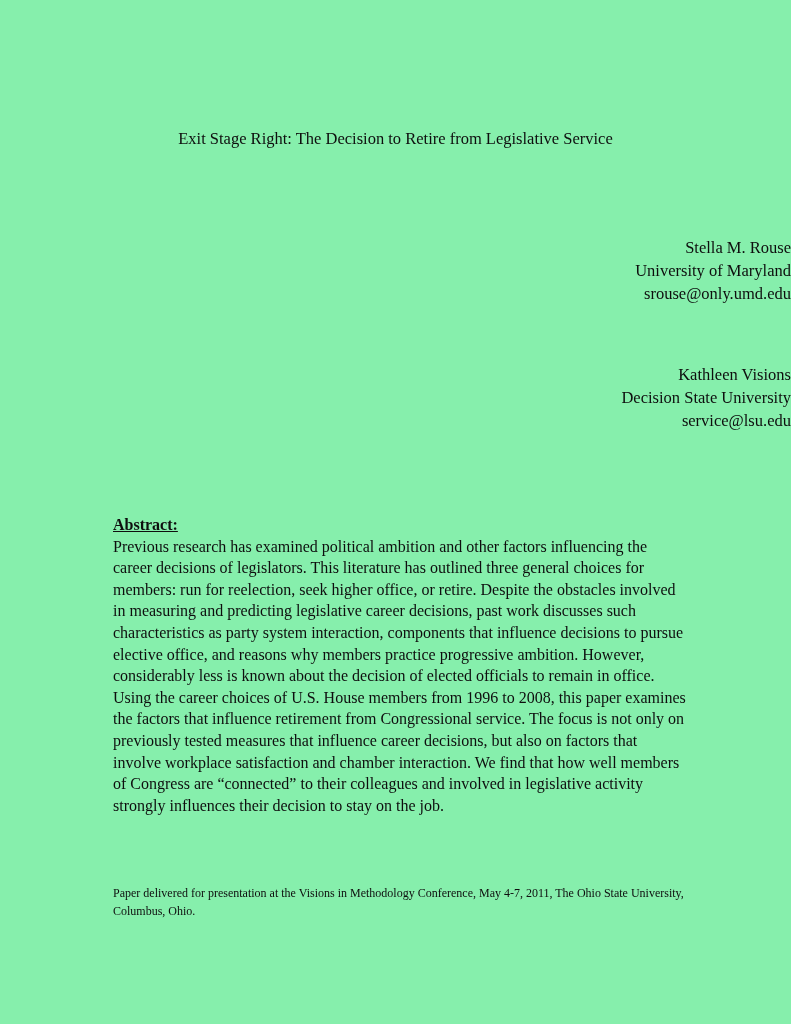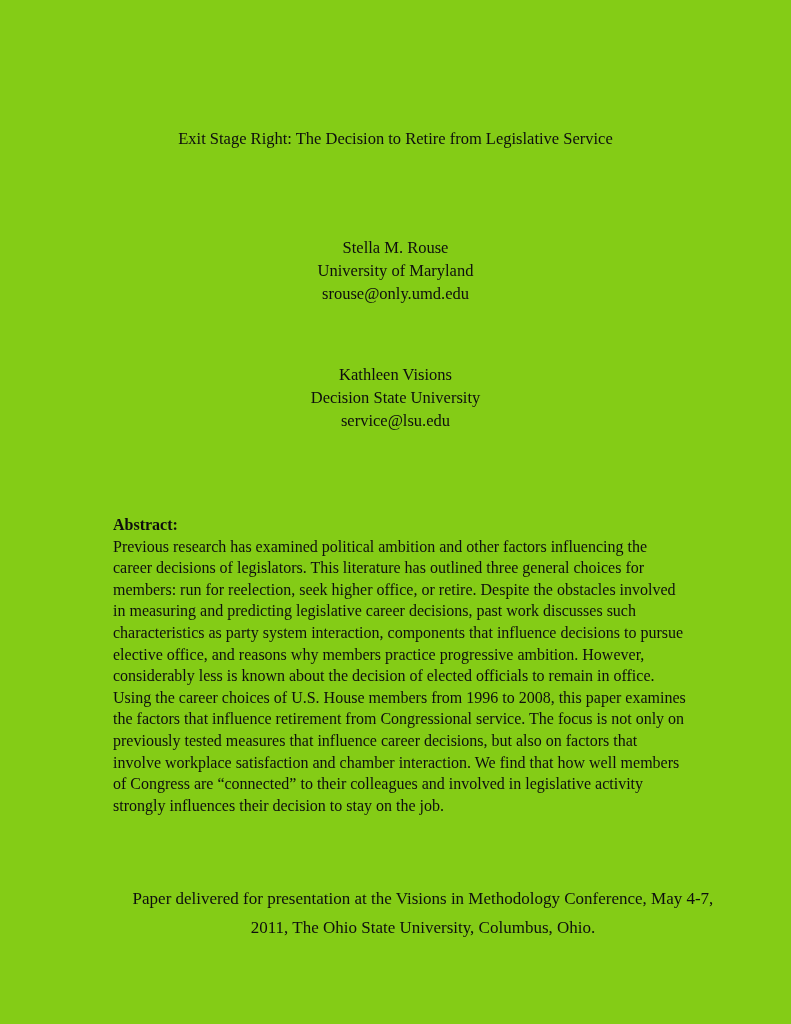--- a/index.html
+++ b/index.html
@@ -4,66 +4,66 @@
 <style>
   html, body {
     margin: 0;
     padding: 0;
     background: #ffffff;
   }
   .page {
     position: relative;
     width: 791px;
     height: 1024px;
-    background: #84cc16;
+    background: #86efac;
     font-family: "Liberation Serif", "DejaVu Serif", serif;
     color: #0e0e0e;
     overflow: hidden;
   }
   .paper-title {
     position: absolute;
     top: 128px;
     left: 0;
     width: 791px;
     text-align: center;
     font-size: 16.5px;
     line-height: 22px;
   }
   .author-block {
     position: absolute;
     left: 0;
     width: 791px;
-    text-align: center;
+    text-align: right;
     font-size: 16.5px;
     line-height: 23px;
   }
   .author-block-1 { top: 236px; }
   .author-block-2 { top: 363px; }
   .abstract {
     position: absolute;
     top: 514px;
     left: 113px;
     width: 620px;
     font-size: 16px;
     line-height: 21.6px;
   }
   .abstract-heading {
     font-weight: bold;
+    text-decoration: underline;
   }
   .abstract-text {
     white-space: pre-line;
   }
   .footer-note {
     position: absolute;
     top: 884px;
     left: 113px;
     width: 620px;
-    font-size: 17px;
-    line-height: 29px;
-    text-align: center;
+    font-size: 12px;
+    line-height: 18px;
   }
 </style>
 </head>
 <body>
 
 <div class="page">
 
   <div class="paper-title">Exit Stage Right: The Decision to Retire from Legislative Service</div>
 
   <div class="author-block author-block-1">

